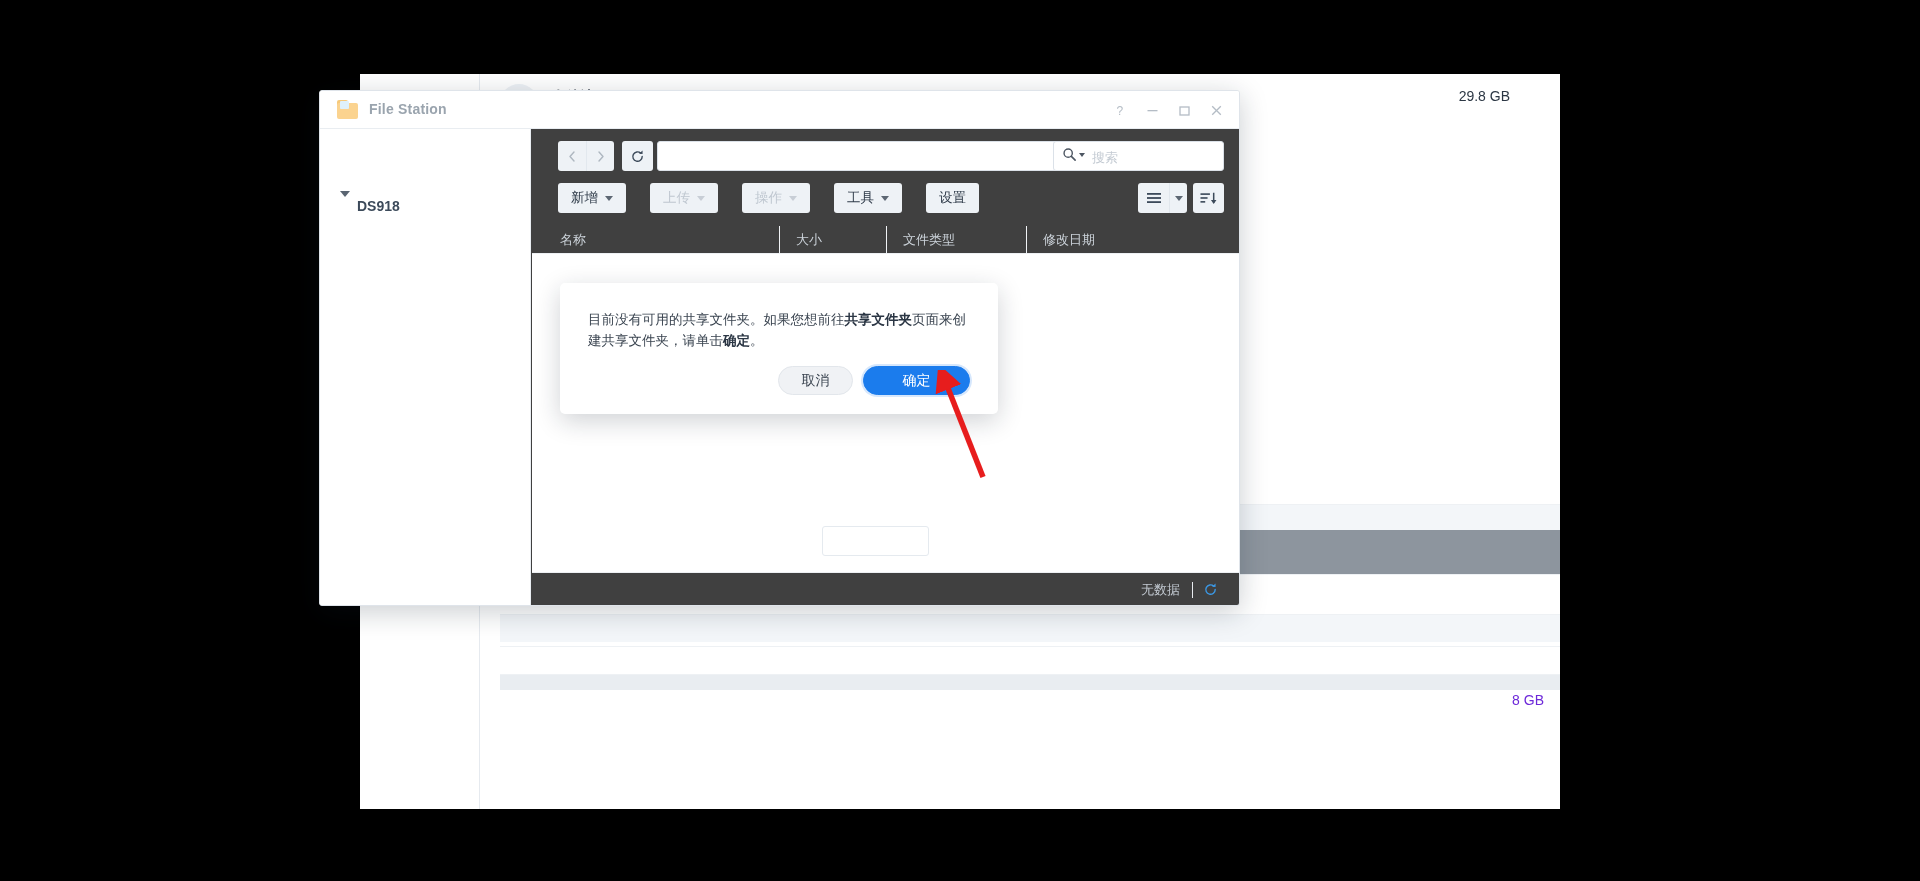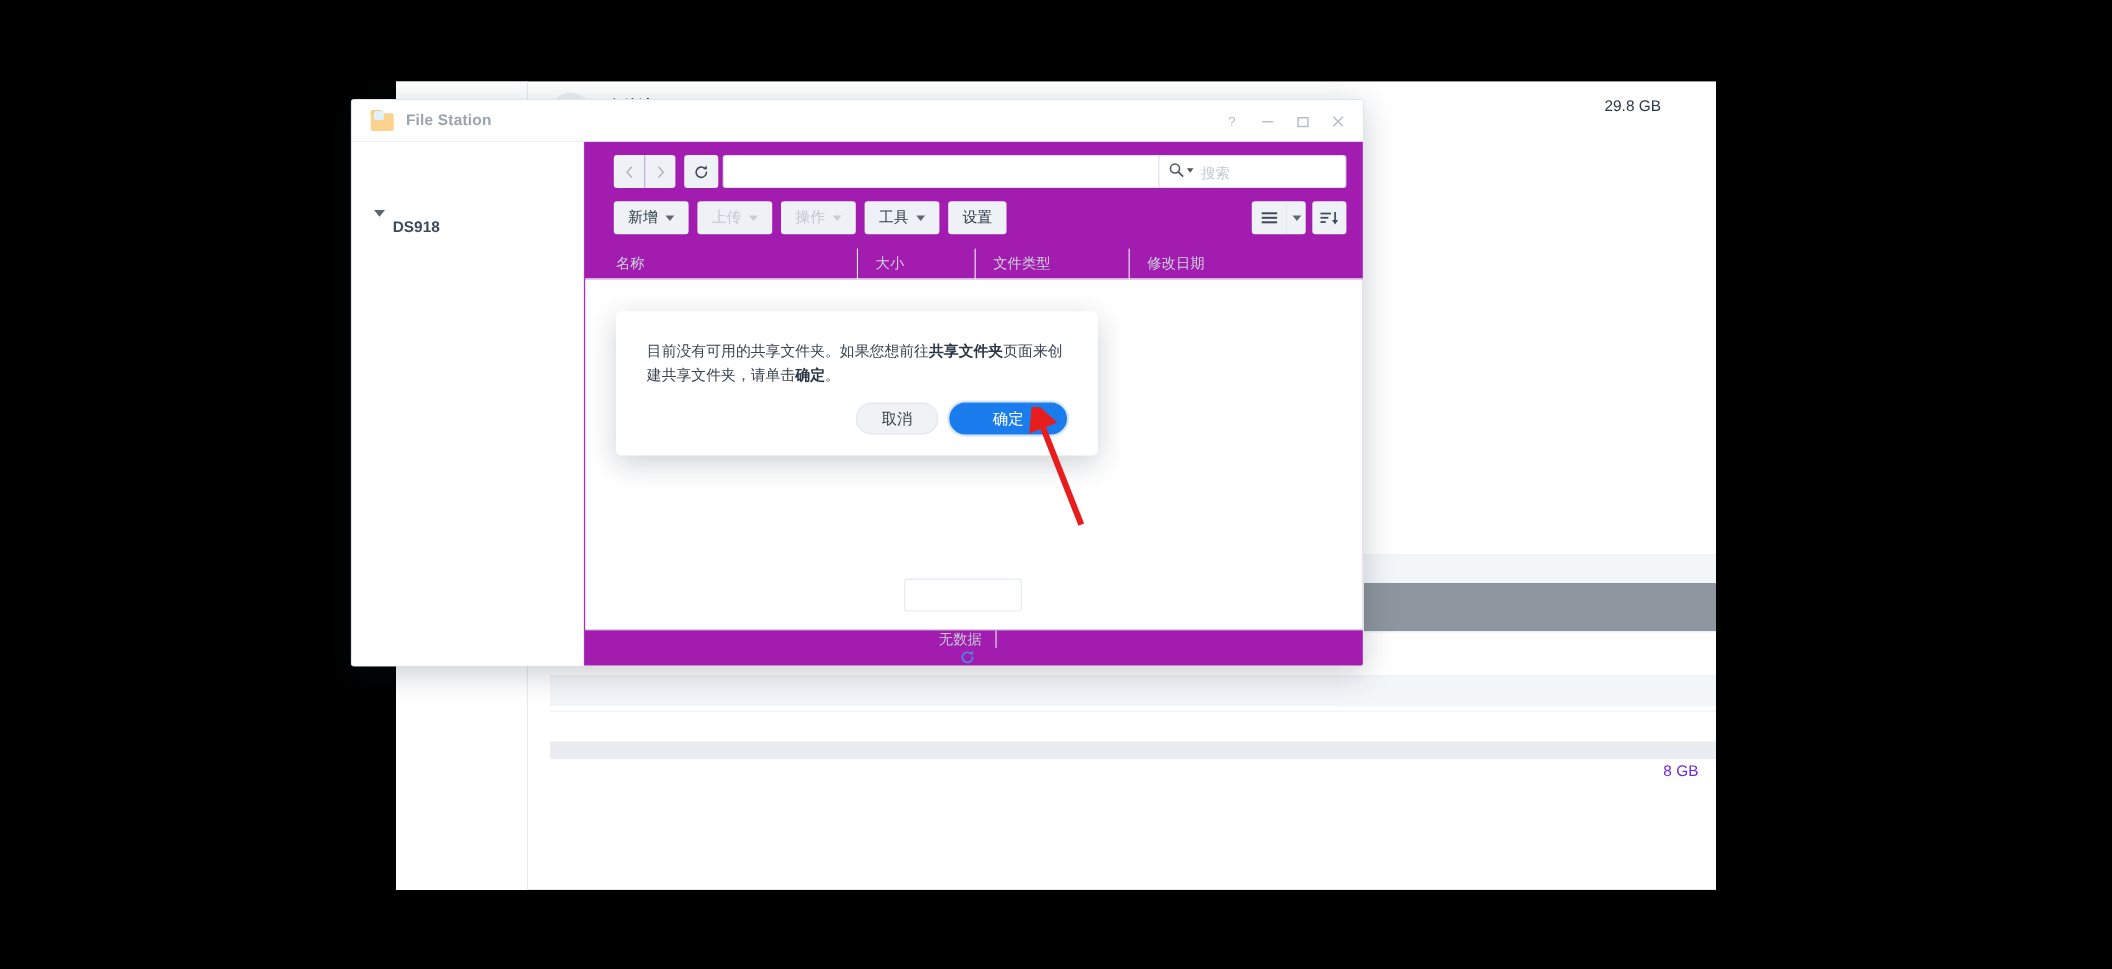--- a/index.html
+++ b/index.html
@@ -235,21 +235,21 @@
     font-weight: 700;
     color: #3c4a5a;
     margin-top: 24px;
   }
 
   
   .main {
     position: relative;
     flex: 1 1 auto;
     height: 477px;
-    background: #a21caf;
+    background: #404040;
   }
 
   .toolbar-row1 {
     position: absolute;
     left: 0; top: 12px;
     right: 0;
     height: 30px;
   }
 
   .navgroup {
@@ -322,21 +322,21 @@
     position: absolute;
     left: 0; top: 54px;
     right: 0;
     height: 30px;
   }
 
   .tb-btns {
     position: absolute;
     left: 27px; top: 0;
     display: flex;
-    gap: 8px;
+    gap: 24px;
   }
   .tb-btn {
     height: 30px;
     padding: 0 13px;
     background: #eef2f6;
     border-radius: 3px;
     display: flex;
     align-items: center;
     gap: 7px;
     font-size: 13.5px;
@@ -433,21 +433,20 @@
   .statusbar {
     position: absolute;
     left: 1px; right: 0; bottom: 0;
     height: 34px;
     border-top: 1px solid #edf0f3;
     display: flex;
     align-items: center;
     justify-content: flex-end;
     gap: 0;
     padding-right: 12px;
-    flex-direction: column;
   }
   .status-text {
     font-size: 13px;
     color: #c3cad2;
     padding-right: 12px;
     border-right: 1px solid #e8ecf0;
     height: 16px;
     line-height: 16px;
   }
   .status-refresh {

